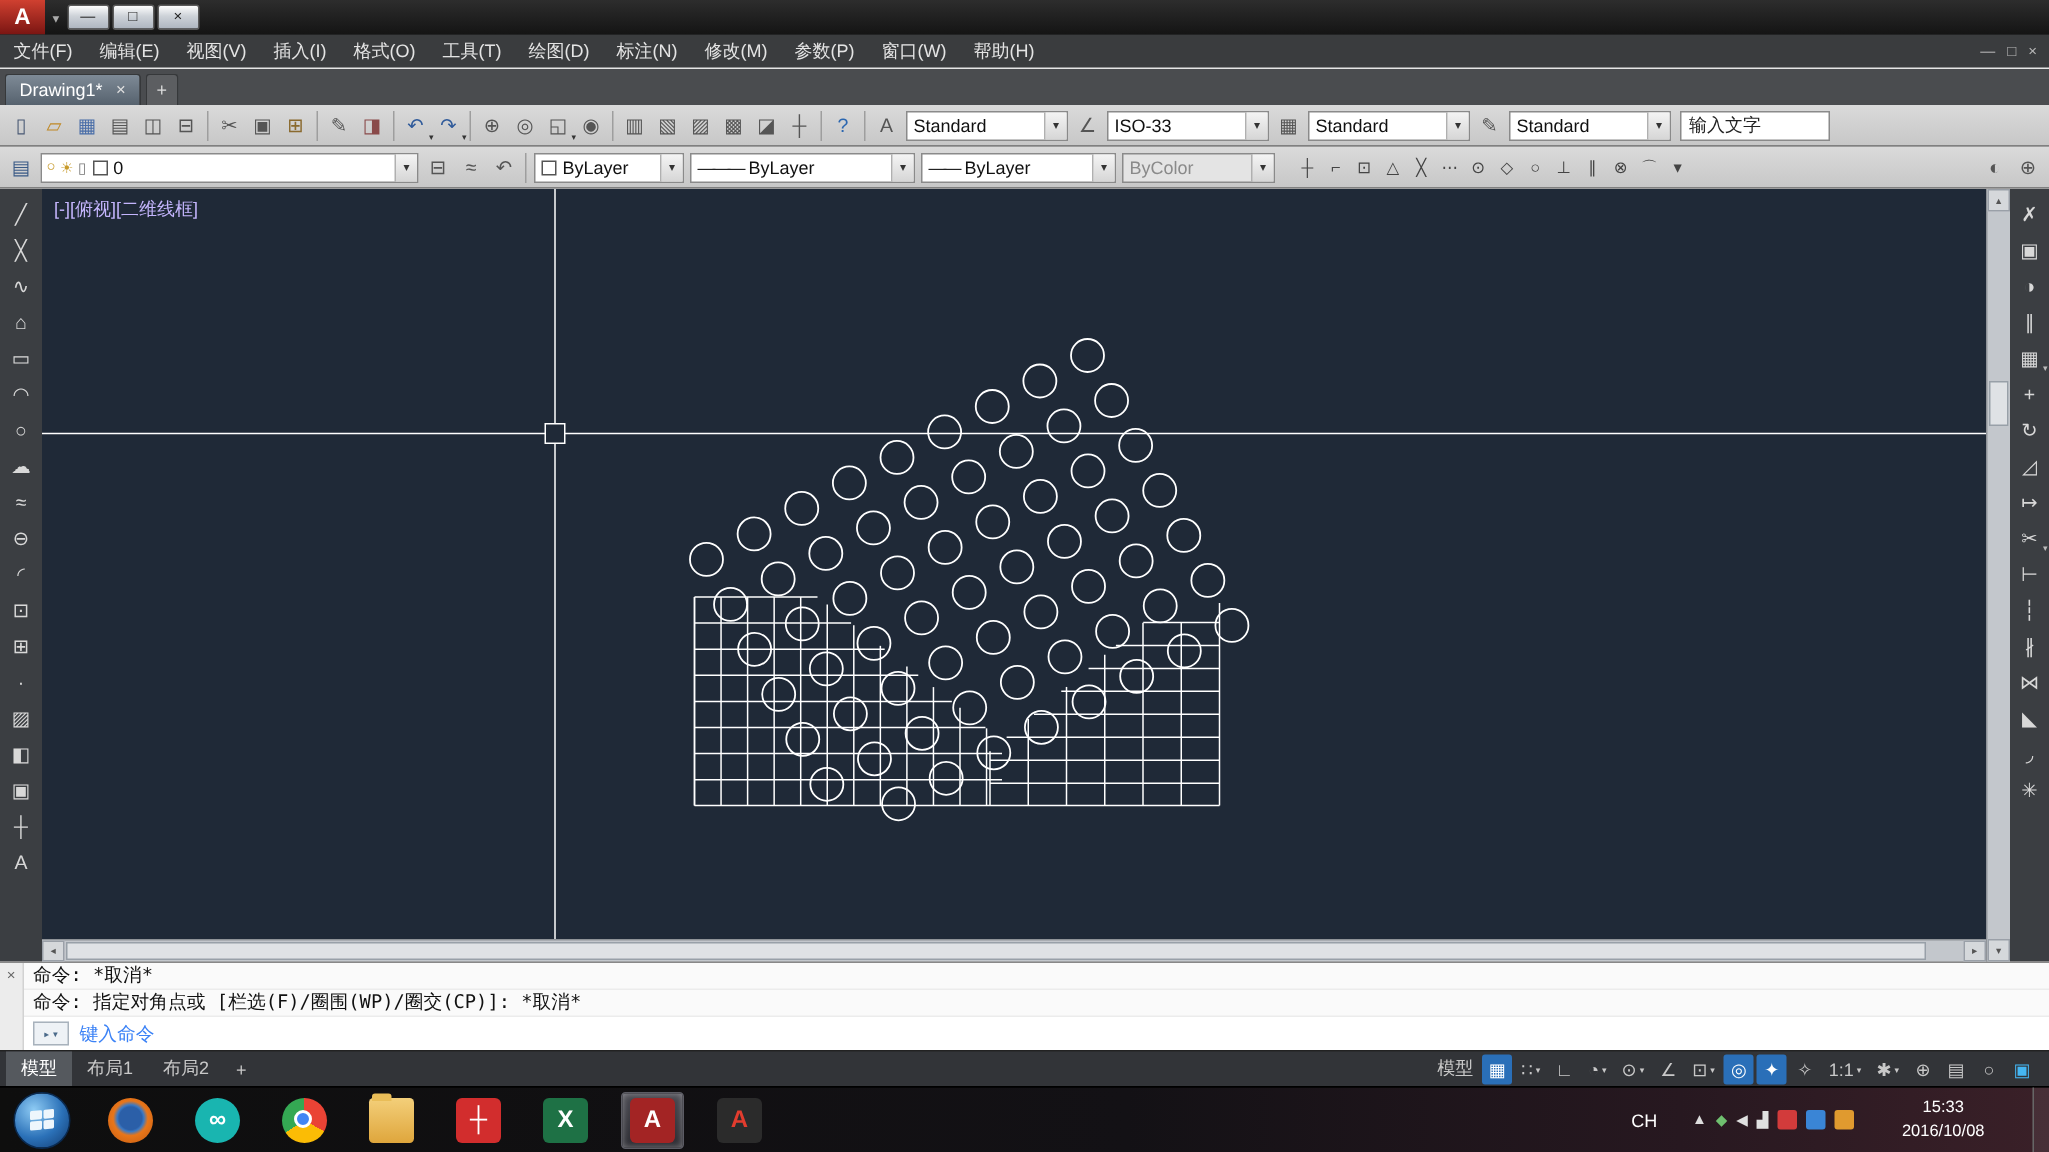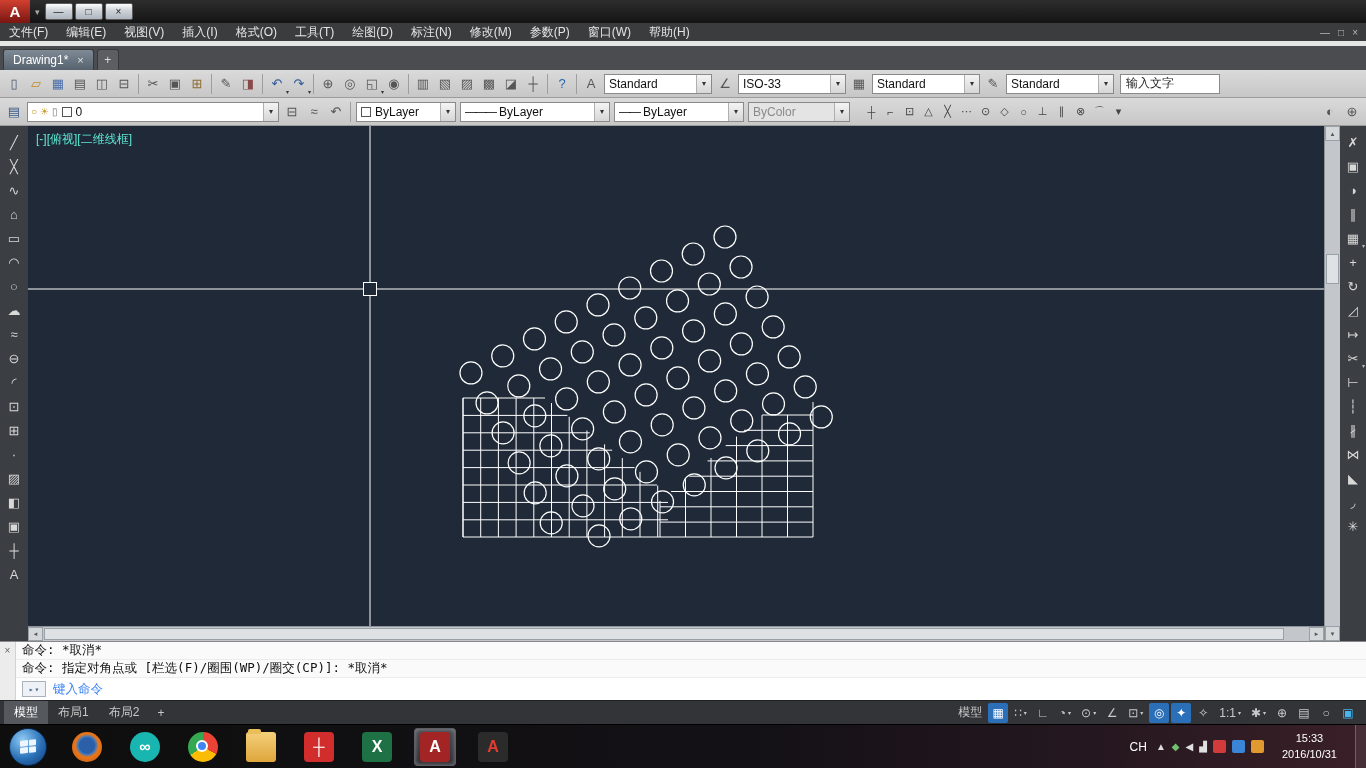--- a/index.html
+++ b/index.html
@@ -10,21 +10,21 @@
   
   .titlebar{height:23px;background:linear-gradient(#2d2d2d,#141414);display:flex;align-items:center;color:#e6e6e6;flex:0 0 23px}
   .logo{width:30px;height:23px;background:linear-gradient(#d04030,#7a1512);color:#fff;font-weight:bold;font-size:15px;display:flex;align-items:center;justify-content:center}
   .logo-caret{color:#aaa;margin:0 5px;font-size:9px}
   .title-center{flex:1;text-align:center;font-size:12.5px;color:#ececec;white-space:nowrap}
   .title-doc{margin-left:26px}
   .win-btns{display:flex;gap:2px;margin-right:3px}
   .win-btn{width:28px;height:17px;background:linear-gradient(#fdfdfd,#cdd2d8 45%,#aeb6c0);border:1px solid #5a5a5a;border-radius:2px;color:#222;font-size:10px;display:flex;align-items:center;justify-content:center}
 
   
-  .menubar{height:23px;background:#3a3c3e;display:flex;align-items:center;color:#e4e4e4;flex:0 0 23px;border-bottom:5px solid #e5e5e5}
+  .menubar{height:23px;background:#3a3c3e;display:flex;align-items:center;color:#e4e4e4;flex:0 0 23px;border-bottom:1px solid #e5e5e5}
   .menu-item{padding:0 9px;height:100%;display:flex;align-items:center;white-space:nowrap}
   .doc-controls{margin-left:auto;display:flex;color:#b8b8b8;gap:8px;padding-right:8px;font-size:10px}
 
   
   .tabbar{height:24px;background:#4a4c4f;display:flex;align-items:flex-end;padding-left:3px;flex:0 0 24px}
   .doc-tab{height:21px;background:linear-gradient(#7e8a96,#56626e);color:#fff;display:flex;align-items:center;padding:0 9px;gap:9px;border:1px solid #36383a;border-bottom:none;border-radius:3px 3px 0 0;font-size:12px}
   .tab-close{color:#e0e0e0;font-size:11px}
   .tab-plus{width:22px;height:21px;background:#5c5e61;color:#ddd;display:flex;align-items:center;justify-content:center;border:1px solid #36383a;border-bottom:none;margin-left:3px;border-radius:3px 3px 0 0}
 
   
@@ -46,21 +46,21 @@
 
   
   .main{flex:1;display:flex;min-height:0}
   .side-toolbar{width:28px;background:#3b3e42;display:flex;flex-direction:column;align-items:center;padding-top:4px;flex:0 0 28px}
   .side-toolbar.right{width:26px;flex:0 0 26px}
   .sbtn{width:24px;height:24px;color:#d8d8d8;display:flex;align-items:center;justify-content:center;font-size:13px;position:relative;flex:0 0 24px}
   .sbtn .caret{position:absolute;right:0;bottom:1px;font-size:6px;color:#bbb}
   .center-col{flex:1;display:flex;flex-direction:column;min-width:0}
   .canvas-wrap{position:relative;flex:1;background:#1f2937;overflow:hidden}
   #cad-svg{position:absolute;left:0;top:0;width:100%;height:100%;display:block}
-  .vp-label{position:absolute;left:8px;top:5px;color:#5eead4;font-size:12px}
+  .vp-label{position:absolute;left:8px;top:5px;color:#c4b5fd;font-size:12px}
 
   .hscroll{height:15px;background:#c3c7cc;position:relative;border-top:1px solid #8f9398;flex:0 0 15px}
   .hscroll .sarrow{position:absolute;top:0;width:15px;height:14px;font-size:7px;color:#555;display:flex;align-items:center;justify-content:center;background:#d5d8db;border:1px solid #9aa0a8}
   .hscroll .sarrow.left{left:0}
   .hscroll .sarrow.right{right:0}
   .hthumb{position:absolute;left:16px;right:40px;top:1px;height:12px;background:#dfe2e5;border:1px solid #98a0a8}
   .vscroll{width:16px;background:#c3c7cc;position:relative;border-left:1px solid #8f9398;flex:0 0 16px}
   .vscroll .sarrow{position:absolute;left:0;width:15px;height:15px;font-size:7px;color:#555;display:flex;align-items:center;justify-content:center;background:#d5d8db;border:1px solid #9aa0a8}
   .vscroll .sarrow.up{top:0}
   .vscroll .sarrow.down{bottom:0}
@@ -94,21 +94,21 @@
   .flag i{background:#eef6fc;border-radius:1px}
   .task-icons{display:flex;align-items:center;gap:16px;margin-left:10px}
   .task-app{width:42px;height:38px;display:flex;align-items:center;justify-content:center;border-radius:3px}
   .task-app.active{background:linear-gradient(#4a4a52,#2c2c32);box-shadow:inset 0 0 5px rgba(255,255,255,.4);border:1px solid #5c5c64}
   .app-ic{width:30px;height:30px;border-radius:4px;display:flex;align-items:center;justify-content:center;font-weight:bold;font-size:16px}
   .ic-firefox{border-radius:50%;background:radial-gradient(circle at 50% 45%,#2b5fa8 0 34%,#3b79c4 40%,#e8761a 52%,#c45a10 100%)}
   .ic-chrome{border-radius:50%;background:conic-gradient(#ea4335 0 33%,#fbbc05 33% 66%,#34a853 66% 100%);position:relative}
   .chrome-center{position:absolute;left:50%;top:50%;width:12px;height:12px;margin:-7px 0 0 -7px;border-radius:50%;background:#4285f4;border:2px solid #fff}
   .ic-folder{background:linear-gradient(#f3cf7a,#dfa63c);border-radius:3px;position:relative}
   .folder-flap{position:absolute;top:-3px;left:2px;width:13px;height:5px;background:#e9bd58;border-radius:2px 2px 0 0}
-  .tray{margin-left:auto;display:flex;align-items:center;gap:9px;color:#eee;height:100%}
+  .tray{margin-left:auto;display:flex;align-items:center;gap:23px;color:#eee;height:100%}
   .tray-lang{font-size:12px;color:#fff}
   .tray-ics{display:flex;gap:6px;align-items:center}
   .tray-gl{font-size:10px}
   .tray-sq{width:13px;height:13px;border-radius:2px}
   .clock{text-align:center;color:#fff;font-size:11px;line-height:1.4;padding:0 9px;white-space:nowrap}
   .show-desktop{width:11px;height:44px;border-left:1px solid #666;background:rgba(255,255,255,.07)}
 </style>
 </head>
 <body>
 
@@ -742,19 +742,19 @@
           <span class="tray-gl" style="color: rgb(221, 221, 221);">▲</span>
           <span class="tray-gl" style="color: rgb(111, 192, 111);">◆</span>
           <span class="tray-gl" style="color: rgb(224, 224, 224);">◀</span>
           <span class="tray-gl" style="color: rgb(224, 224, 224);">▟</span>
           <div class="tray-sq" style="background: rgb(210, 59, 59);"></div>
           <div class="tray-sq" style="background: rgb(58, 133, 214);"></div>
           <div class="tray-sq" style="background: rgb(224, 154, 47);"></div>
         </div>
       <div class="clock">
         <div>15:33</div>
-        <div>2016/10/31</div>
+        <div>2016/10/08</div>
       </div>
       <div class="show-desktop"></div>
     </div>
   </div>
 
 </div>
 
 </body></html>

